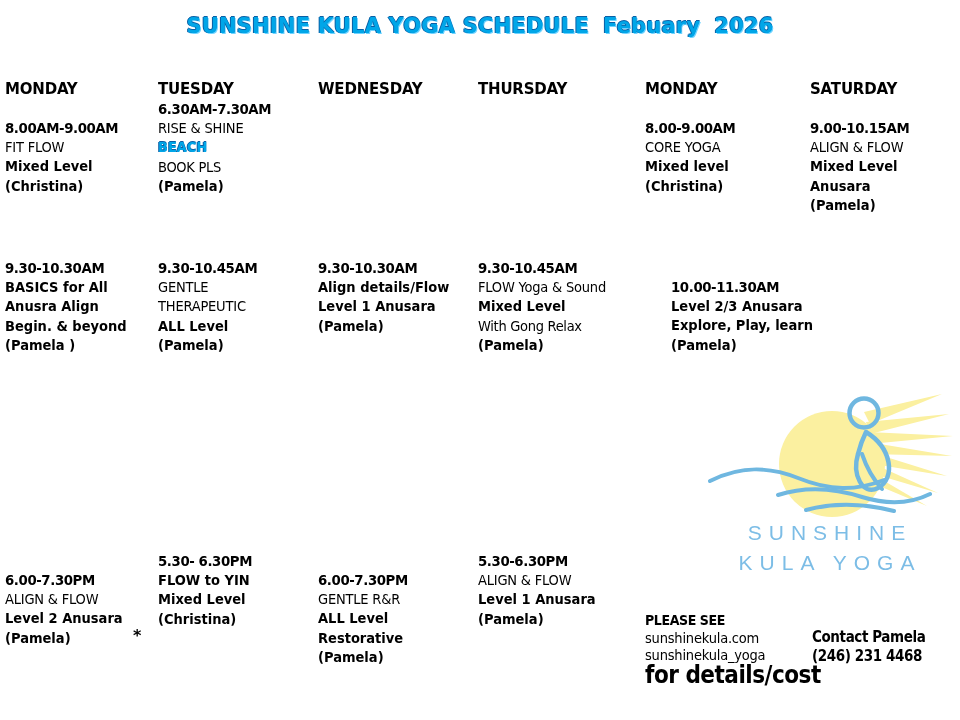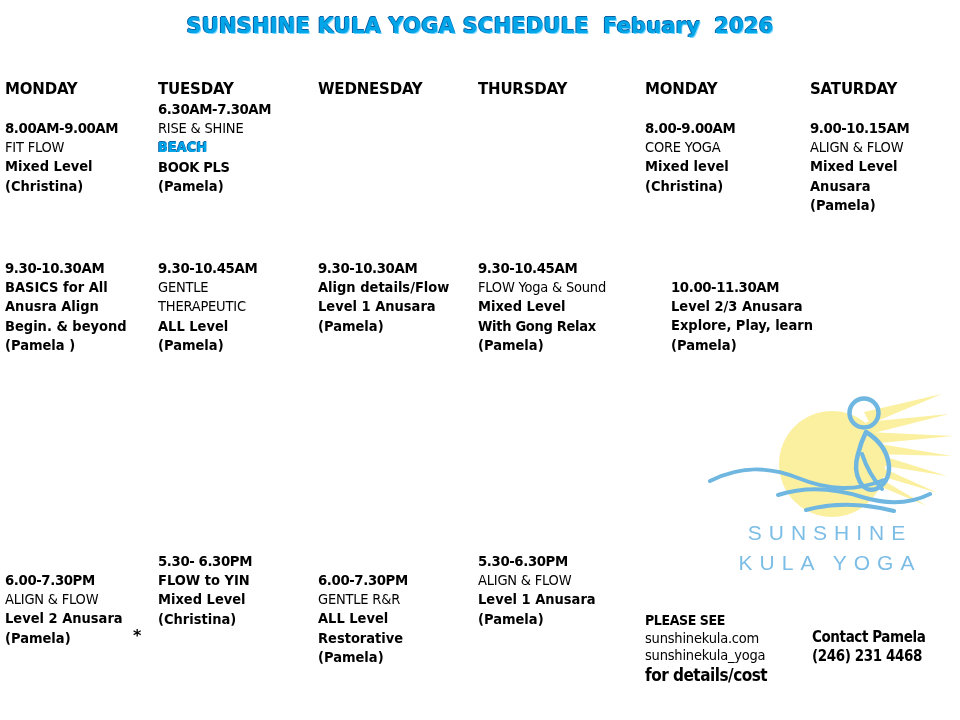--- a/index.html
+++ b/index.html
@@ -70,21 +70,21 @@
     font-size: 14.8px;
   }
   .line.b {
     font-weight: bold;
   }
   .line.thin {
     font-weight: normal;
     letter-spacing: -0.2px;
   }
   .line.semib {
-    font-weight: bold;
+    font-weight: normal;
     letter-spacing: -0.3px;
   }
   .line.blue {
     font-weight: bold;
     color: #00A6E8;
     text-shadow: -1px 0 #0b5fa5, 0 -1px #0b5fa5;
     letter-spacing: 0px;
   }
   .star {
     position: absolute;
@@ -108,21 +108,21 @@
     font-weight: bold;
     letter-spacing: -0.4px;
     white-space: nowrap;
   }
   .fs-line.norm {
     font-weight: normal;
     letter-spacing: -0.2px;
     font-size: 14.5px;
   }
   .fs-line.big {
-    font-size: 17px;
+    font-size: 24px;
     line-height: 21px;
     font-weight: bold;
     letter-spacing: -0.5px;
   }
   #contact-block {
     position: absolute;
     left: 812px;
     top: 628px;
     width: 150px;
   }

